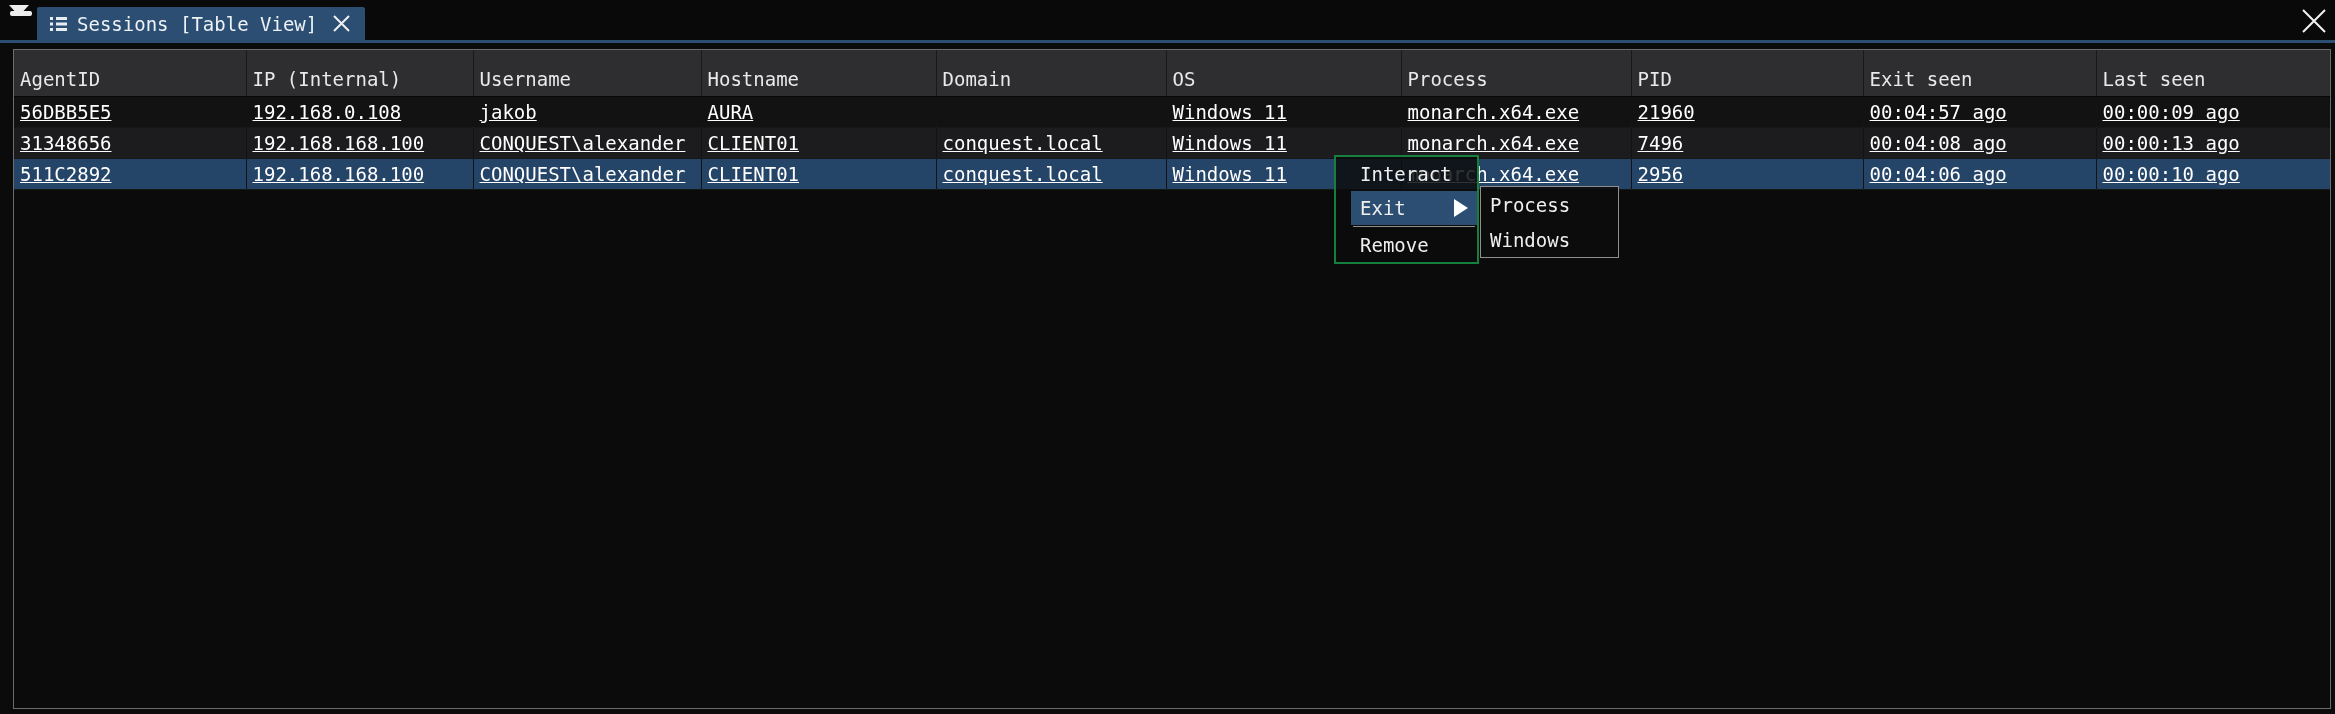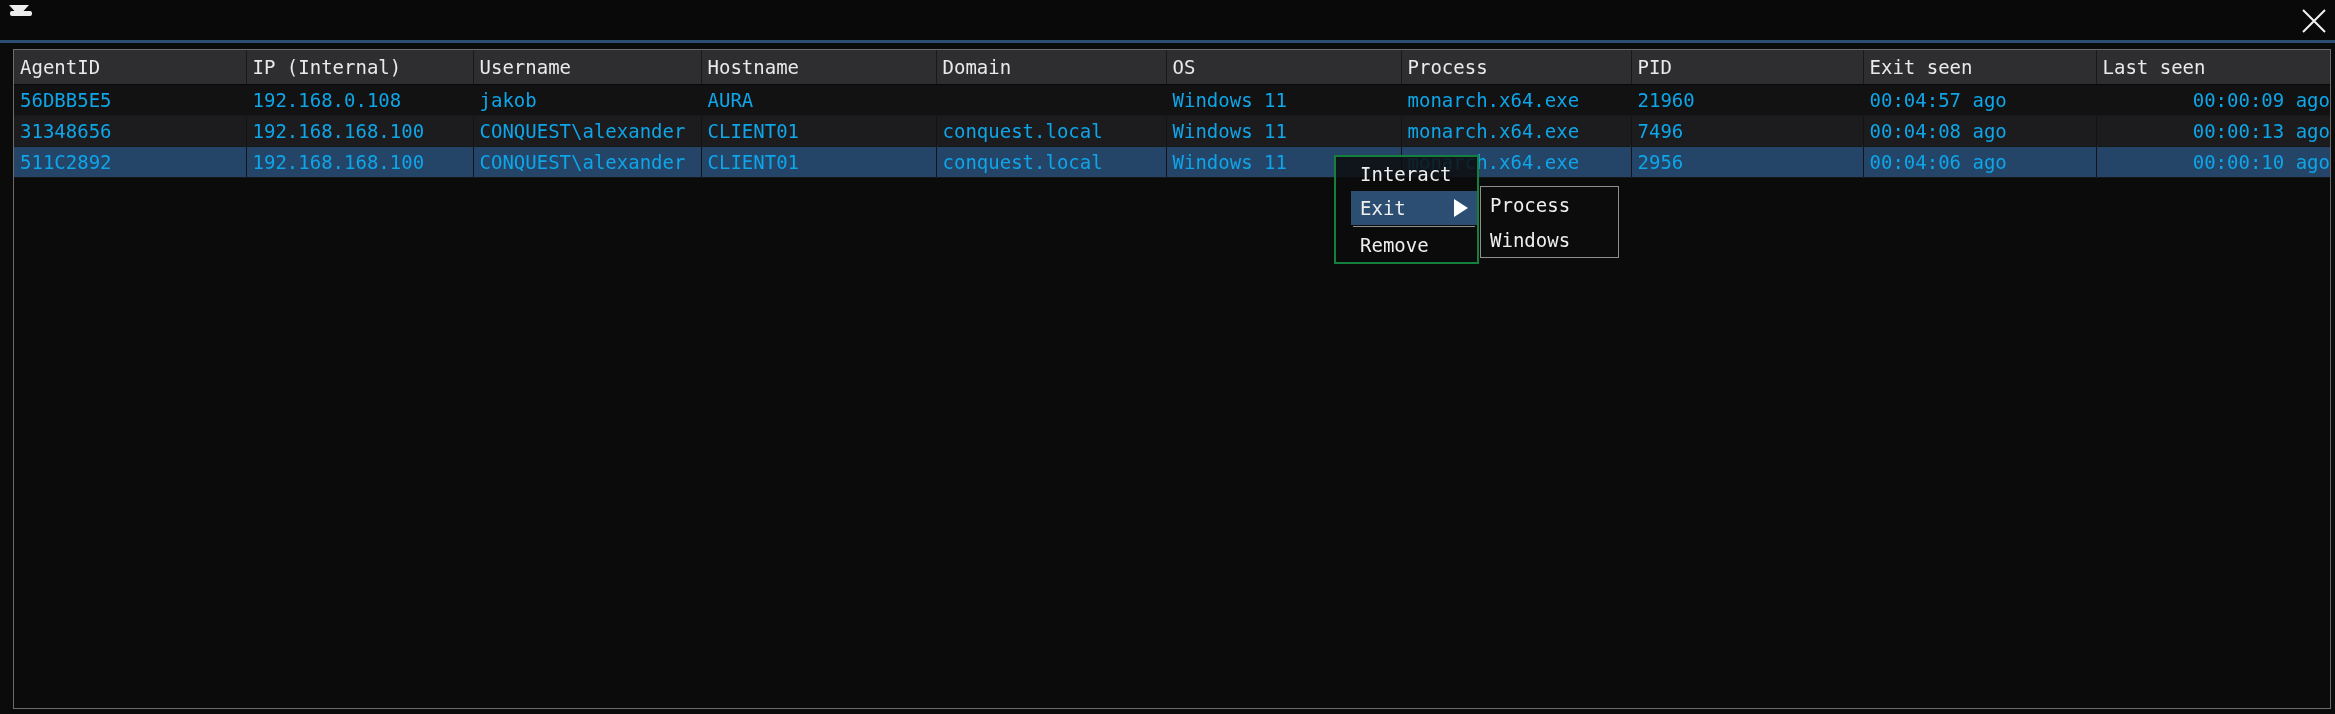--- a/index.html
+++ b/index.html
@@ -35,30 +35,31 @@
   }
 
   
   .panel {
     position:absolute; left:13px; top:49px; width:2318px; height:660px;
     border:1px solid #6c6c6c; background:#0b0b0b; box-sizing:border-box; overflow:hidden;
   }
   table.sessions { border-collapse:collapse; table-layout:fixed; width:2316px; font-size:19px; }
   table.sessions thead th {
     height:34px; background:#2e2e31; color:#e9e9e9; font-weight:normal;
-    text-align:left; padding:0 0 0 6px; white-space:nowrap; overflow:hidden;
+    text-align:left; padding:12px 0 0 6px; white-space:nowrap; overflow:hidden;
     border-right:1px solid #19191c; border-bottom:1px solid #070707; cursor:pointer;
   }
   table.sessions thead th:last-child { border-right:none; }
   table.sessions tbody td {
-    height:30px; color:#0ea5e9; padding:0 0 0 6px; white-space:nowrap; overflow:hidden;
+    height:30px; color:#ffffff; padding:0 0 0 6px; white-space:nowrap; overflow:hidden;
     border-right:1px solid rgba(255,255,255,0.035);
     border-bottom:1px solid rgba(255,255,255,0.05);
-  }
-  table.sessions tbody td:last-child { border-right:none;text-align:right; }
+    text-decoration:underline;
+  }
+  table.sessions tbody td:last-child { border-right:none; }
   tr.r-odd  { background:#121212; }
   tr.r-even { background:#1c1c1e; }
   tr.selected { background:#254568;margin-left:39px; }
   td.dim { color:#515151; }
 
   
   .ctx-menu {
     position:absolute; left:1334px; top:155px; width:145px;
     background:rgba(12,12,12,0.84); border:2px solid #15803d;
     box-sizing:border-box; z-index:5;padding-left:15px;
@@ -85,20 +86,40 @@
 <body>
 
 <div class="screen">
 
   <div class="titlebar">
     <div class="filter-btn">
       <span class="f-bar"></span>
       <span class="f-tri"></span>
     </div>
 
+    <div class="tab">
+      <span style="display:flex;">
+        <svg width="17" height="14" viewBox="0 0 17 14">
+            <g fill="#e8edf2">
+          <rect x="0" y="0" width="3" height="3"></rect>
+              <rect x="6" y="0" width="11" height="3"></rect>
+          <rect x="0" y="5.5" width="3" height="3"></rect>
+              <rect x="6" y="5.5" width="11" height="3"></rect>
+          <rect x="0" y="11" width="3" height="3"></rect>
+              <rect x="6" y="11" width="11" height="3"></rect>
+        </g>
+          </svg>
+      </span>
+      <span>Sessions [Table View]</span>
+      <span class="tab-close">
+        <svg width="21" height="21" viewBox="0 0 21 21">
+          <path d="M3 3 L18 18 M18 3 L3 18" stroke="#f0f0f0" stroke-width="2" fill="none"></path>
+        </svg>
+      </span>
+    </div>
 
     <div class="win-close">
       <svg width="28" height="28" viewBox="0 0 28 28">
         <path d="M3 3 L25 25 M25 3 L3 25" stroke="#f2f2f2" stroke-width="2" fill="none"></path>
       </svg>
     </div>
   </div>
 
   <div class="panel">
     <table class="sessions">

